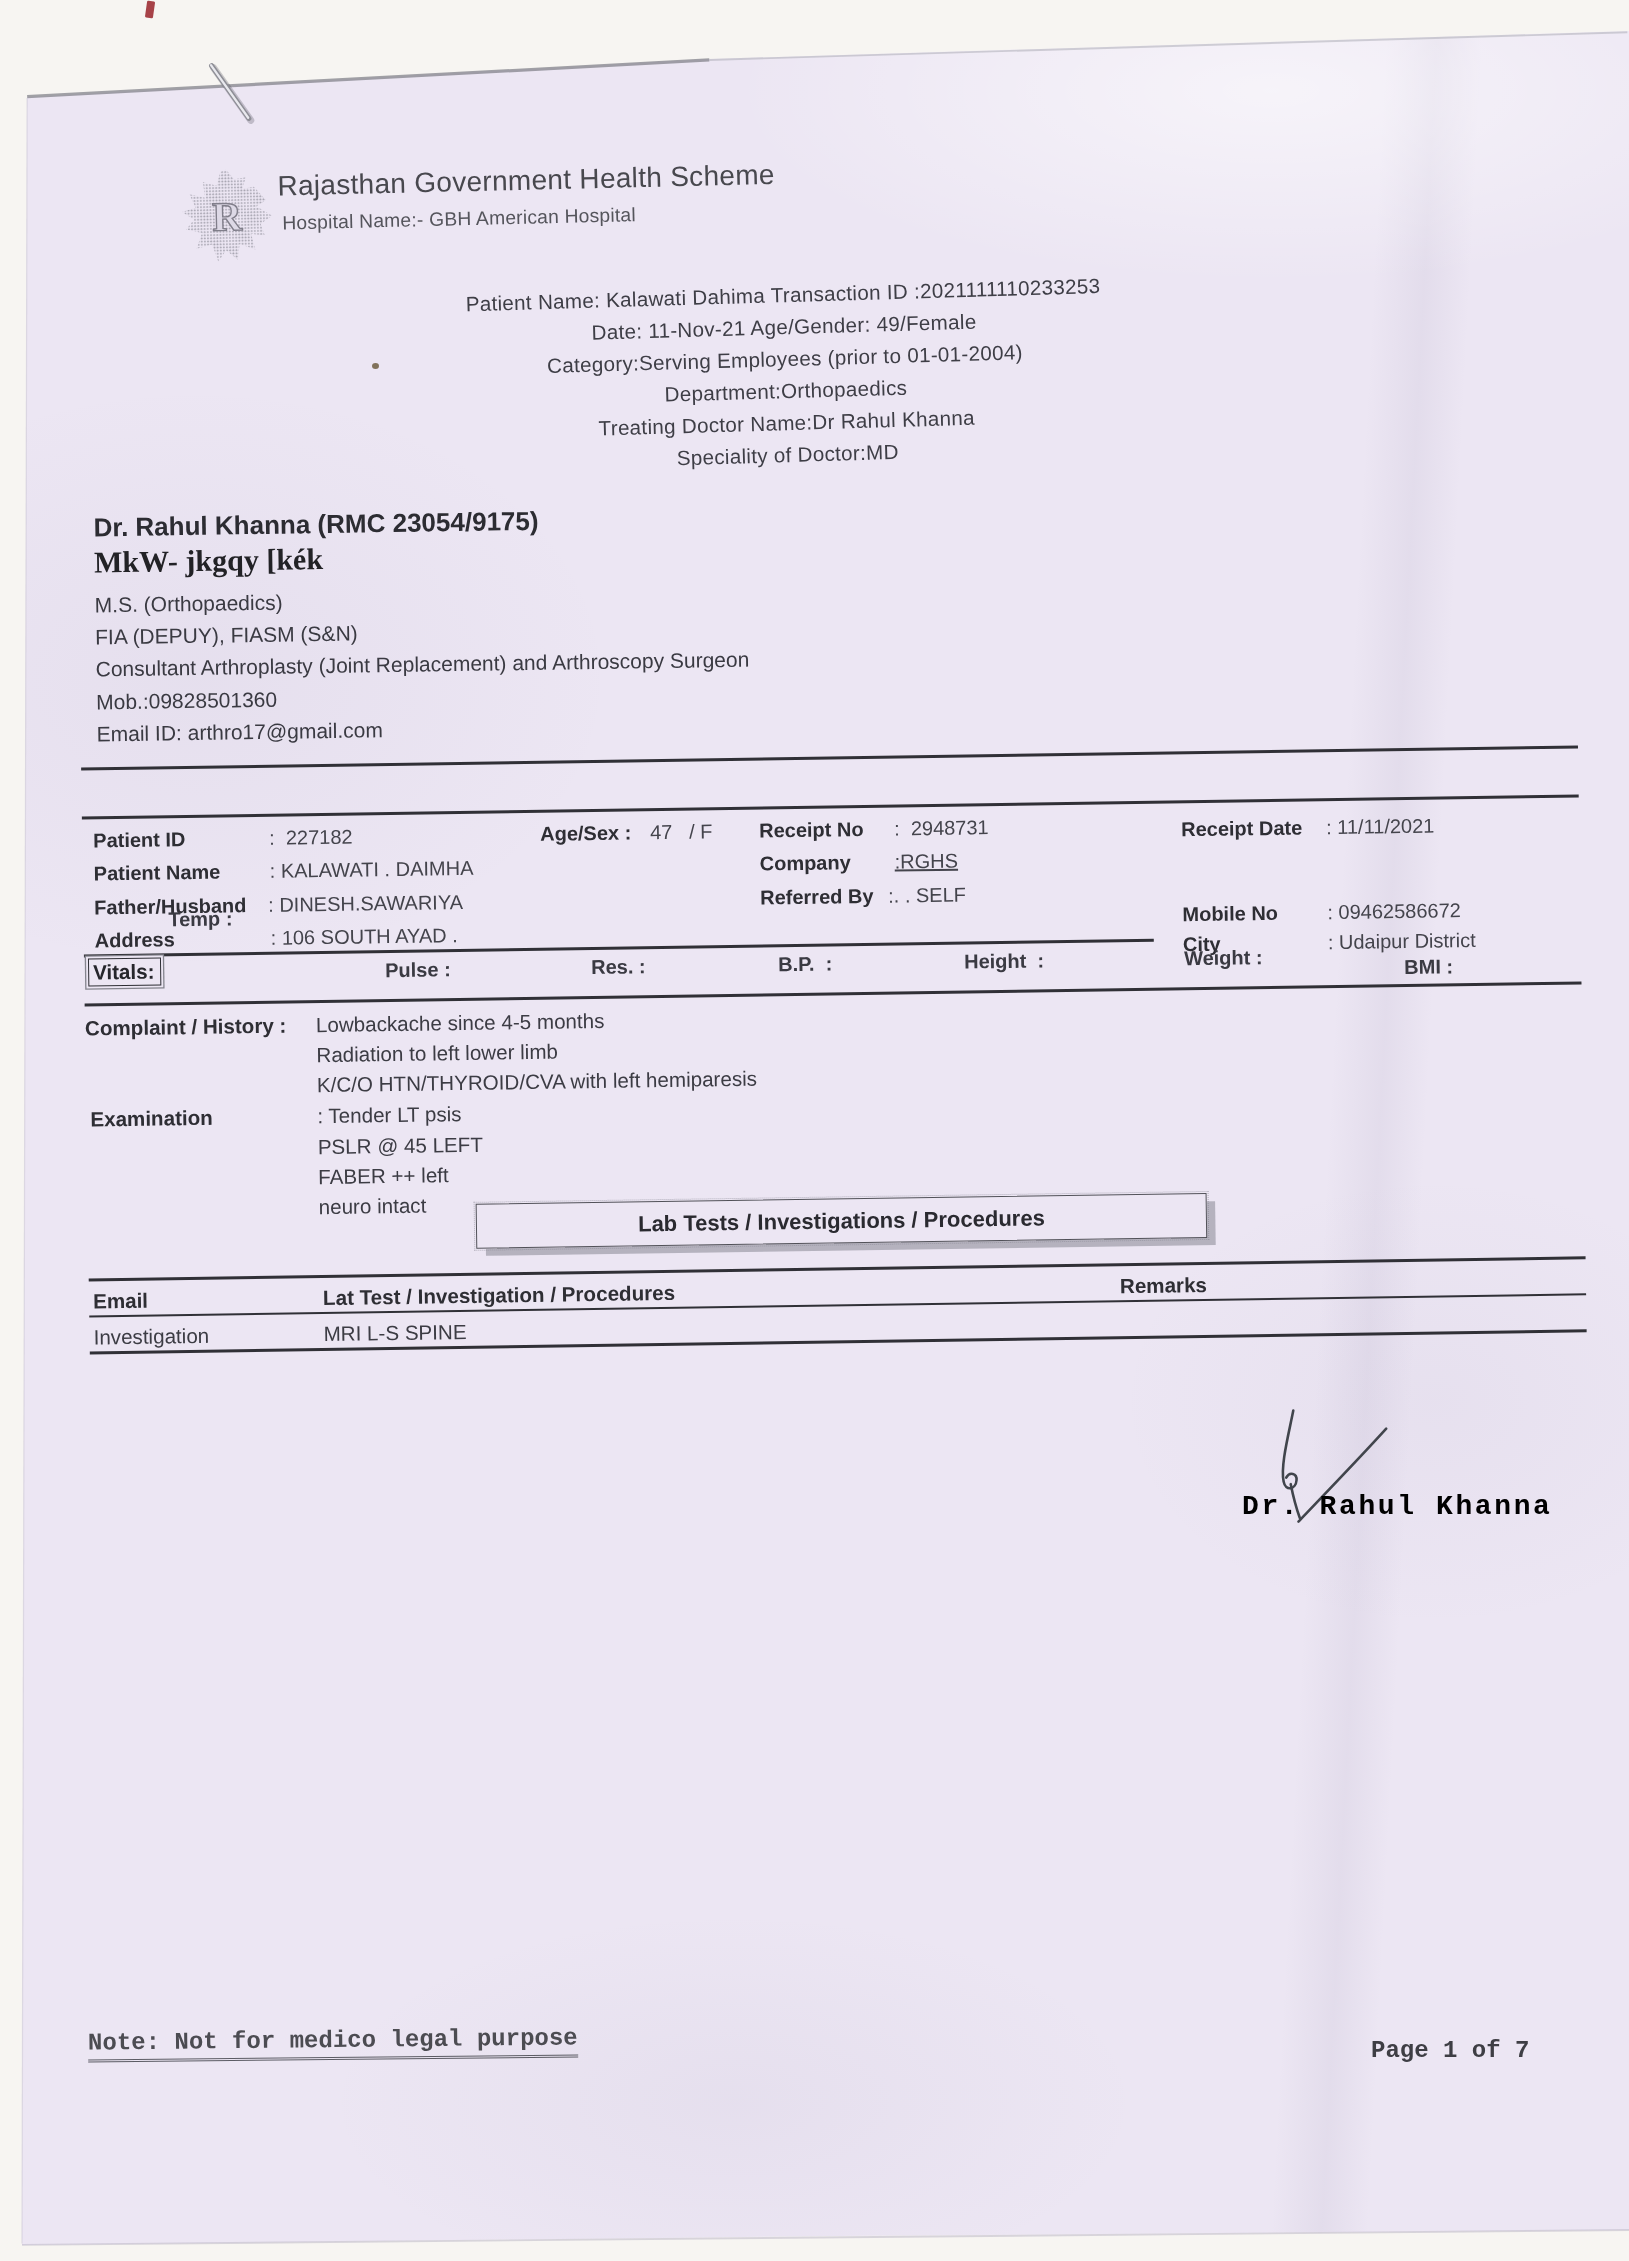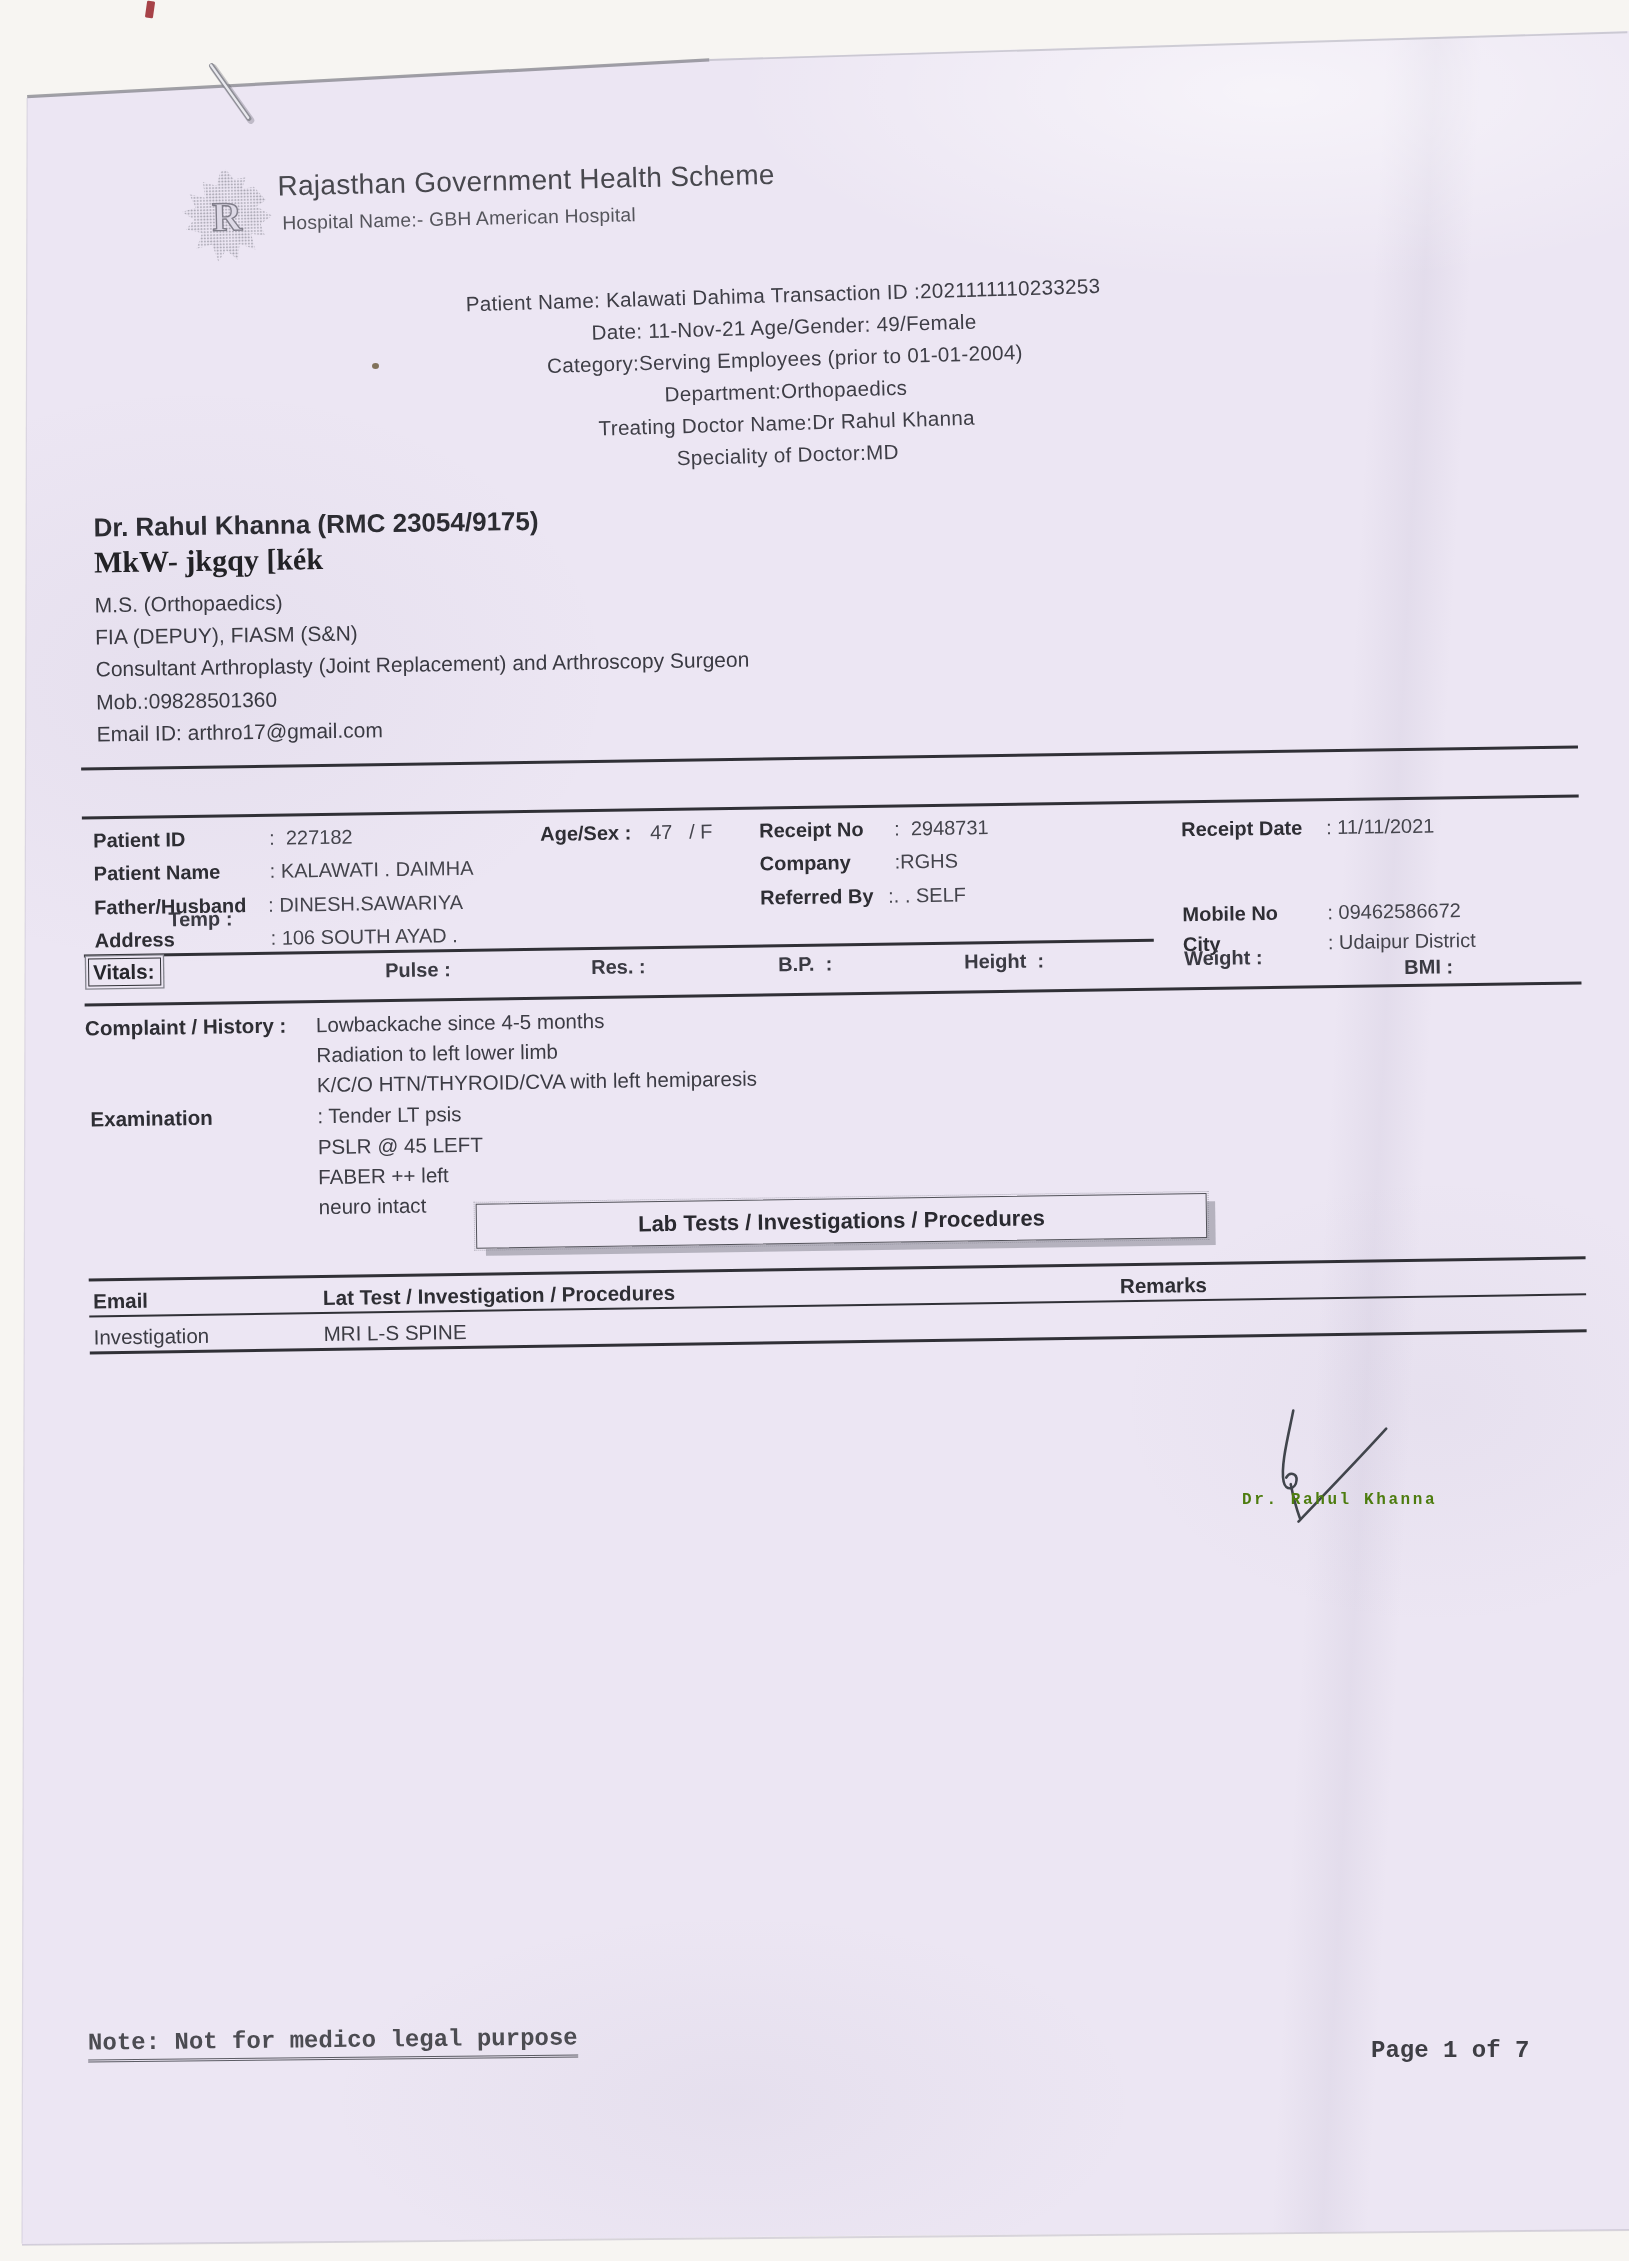--- a/index.html
+++ b/index.html
@@ -124,21 +124,21 @@
     <div class="lb" style="left:544px;top:828px;">Age/Sex :</div>
     <div class="lv" style="left:654px;top:828px;">47   / F</div>
     <div class="lb" style="left:763px;top:828px;">Receipt No</div>
     <div class="lv" style="left:898px;top:828px;">:  2948731</div>
     <div class="lb" style="left:1185px;top:833px;">Receipt Date</div>
     <div class="lv" style="left:1330px;top:833px;">: 11/11/2021</div>
 
     <div class="lb" style="left:97px;top:861px;">Patient Name</div>
     <div class="lv" style="left:273px;top:861px;">: KALAWATI . DAIMHA</div>
     <div class="lb" style="left:763px;top:861px;">Company</div>
-    <div class="lv" style="left:898px;top:861px;">:RGHS</div>
+    <div class="lv" style="left:898px;top:861px;text-decoration:underline;">:RGHS</div>
 
     <div class="lb" style="left:97px;top:895px;">Father/Husband</div>
     <div class="lv" style="left:271px;top:895px;">: DINESH.SAWARIYA</div>
     <div class="lb" style="left:763px;top:895px;">Referred By</div>
     <div class="lv" style="left:891px;top:895px;">:. . SELF</div>
 
     <div class="lb" style="left:97px;top:928px;">Address</div>
     <div class="lv" style="left:273px;top:928px;">: 106 SOUTH AYAD .</div>
     <div class="lb" style="left:1185px;top:918px;">Mobile No</div>
     <div class="lv" style="left:1330px;top:918px;">: 09462586672</div>
@@ -183,21 +183,21 @@
 
   </div>
 
   <svg class="abs" style="left:1212px;top:1373px;" width="271" height="181" viewBox="0 0 420 280">
     <g fill="none" stroke="#41454c" stroke-width="4" stroke-linecap="round">
       <path d="M 126 58 C 118 98, 106 144, 111 168 C 114 184, 130 180, 131 166 C 132 155, 120 152, 115 162"></path>
       <path d="M 122 172 C 126 192, 131 210, 136 224"></path>
       <path d="M 270 86 C 232 128, 180 182, 134 230"></path>
     </g>
   </svg>
-  <div class="abs mono" style="left:1242px;top:1491px;font-size:16px;font-weight:bold;letter-spacing:2.6px;color:#4d7c0f;">Dr. Rahul Khanna</div>
+  <div class="abs mono" style="left:1242px;top:1491px;font-size:28px;font-weight:bold;letter-spacing:2.6px;color:#000000;">Dr. Rahul Khanna</div>
 
   <div class="abs mono" style="left:88px;top:2027px;font-size:24px;font-weight:bold;color:#4c4c52;transform:rotate(-0.6deg);">
     <span class="note-underline">Note: Not for medico legal purpose</span>
   </div>
   <div class="abs mono" style="left:1371px;top:2037px;font-size:24px;font-weight:bold;color:#3e3e44;">Page 1 of 7</div>
 
 </div>
 
 
 </body></html>

